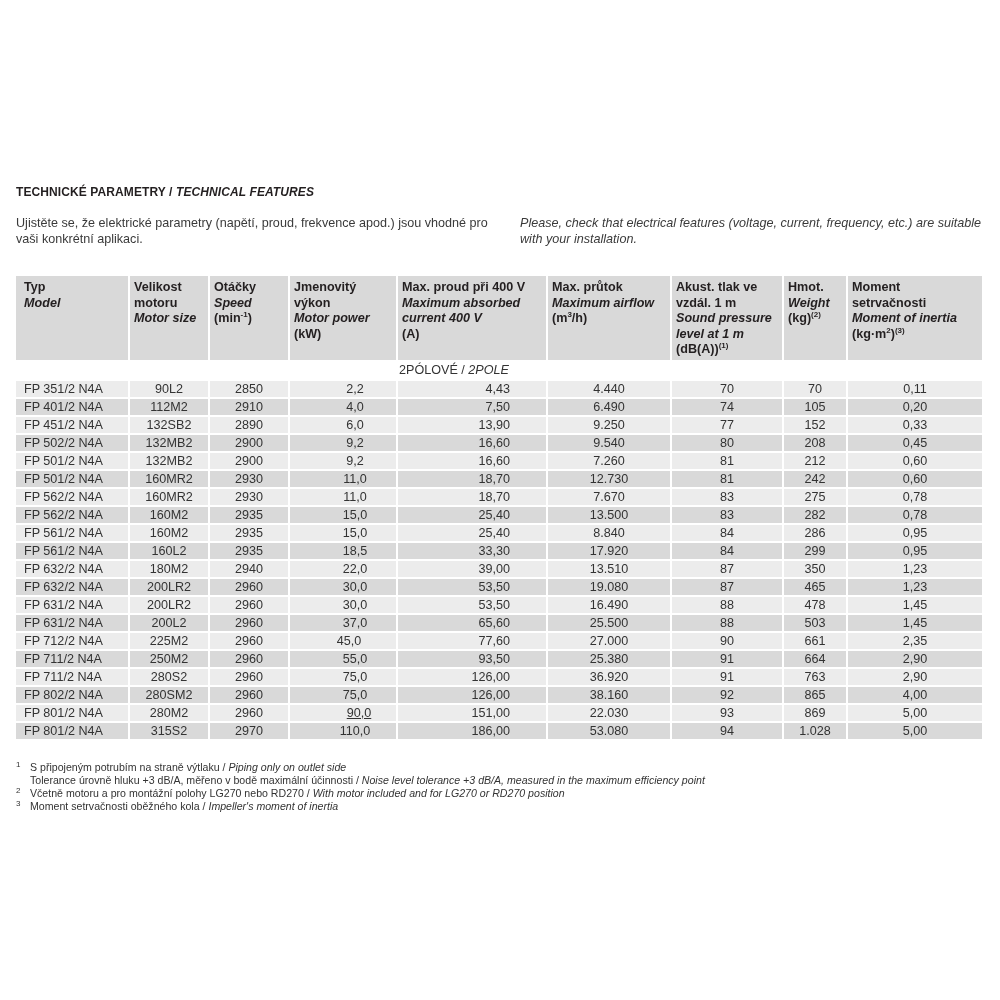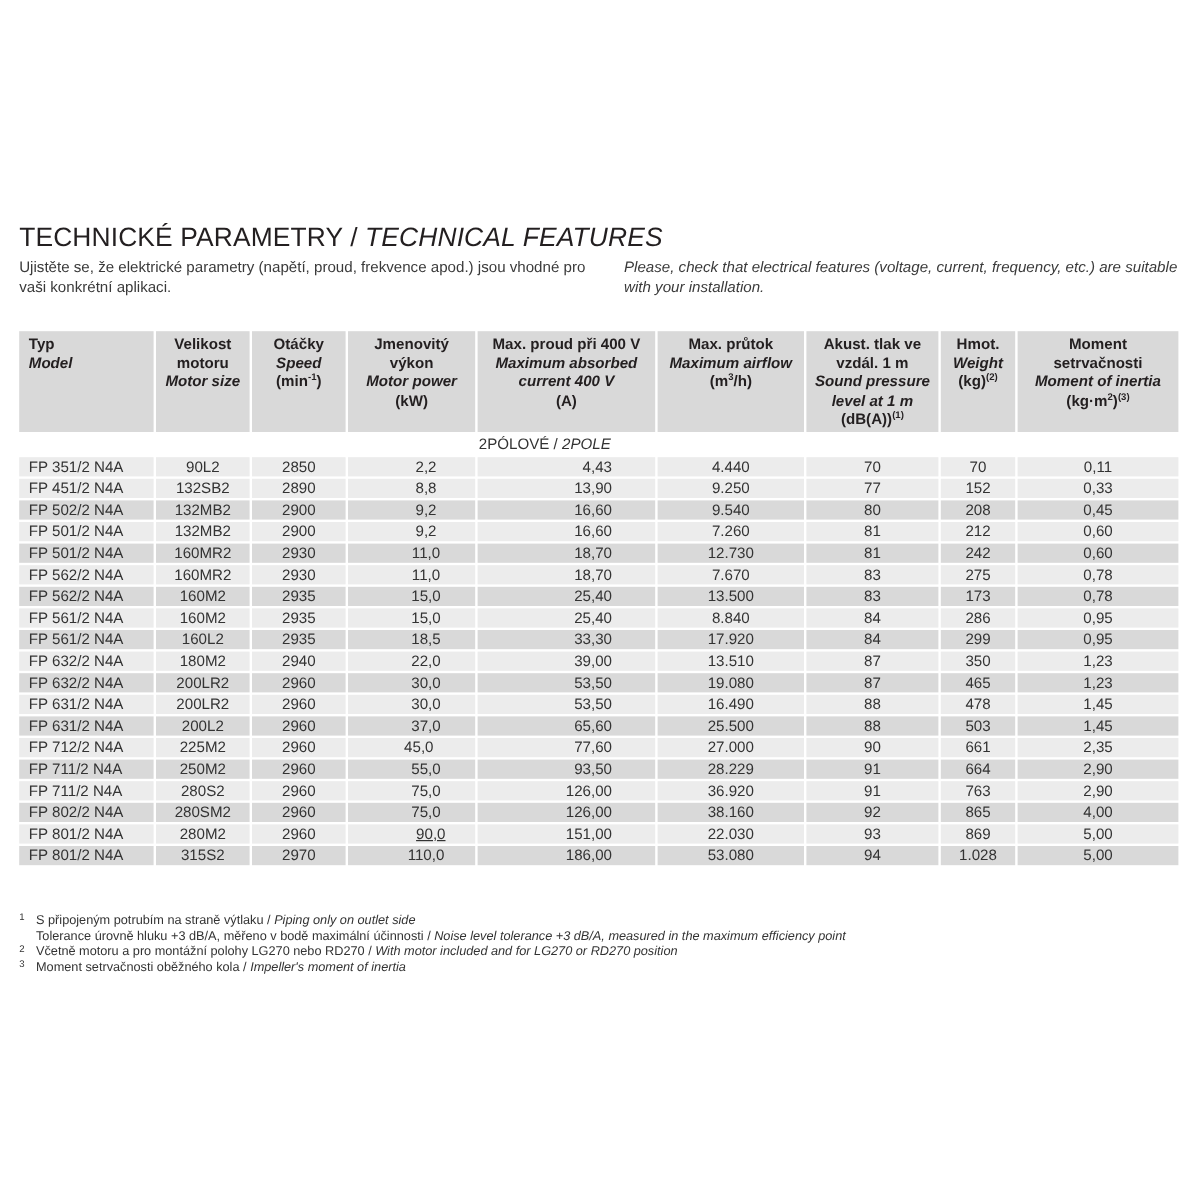--- a/index.html
+++ b/index.html
@@ -1,24 +1,24 @@
 <!DOCTYPE html>
 <html><head>
 <meta charset="utf-8">
 <style>
   html, body { margin: 0; padding: 0; background: #ffffff; }
   body { width: 1000px; height: 1000px; position: relative; overflow: hidden;
          font-family: "Liberation Sans", sans-serif; color: #231f20; }
-  .title { position: absolute; left: 16px; top: 185px; font-size: 22px; font-weight: normal; letter-spacing: 0.1px; }
+  .title { position: absolute; left: 16px; top: 185px; font-size: 12px; font-weight: bold; letter-spacing: 0.1px; }
   .title i { font-style: italic; }
   .intro { position: absolute; top: 215px; font-size: 12.6px; line-height: 16px; color: #3a3a3a; }
   .intro.cz { left: 16px; width: 480px; }
   .intro.en { left: 520px; width: 470px; font-style: italic; }
   table { position: absolute; left: 14px; top: 274px; border-collapse: separate; border-spacing: 2px; table-layout: fixed; width: 970px; }
-  th { background: #d9d9d9; font-size: 12.6px; font-weight: bold; vertical-align: top; text-align: center; padding: 4px 4px 2px 4px; line-height: 15.5px; height: 76px; color: #231f20; }
+  th { background: #d9d9d9; font-size: 12.6px; font-weight: bold; vertical-align: top; text-align: left; padding: 4px 4px 2px 4px; line-height: 15.5px; height: 76px; color: #231f20; }
   th.left { text-align: left; padding-left: 8px; }
   th .it { font-style: italic; display: block; }
   th .line { display: block; }
   th sup { font-size: 8px; vertical-align: 5px; line-height: 0; }
   td { font-size: 12.6px; height: 16px; line-height: 16px; padding: 0 4px; color: #333333; }
   tr.odd td { background: #ececec; }
   tr.even td { background: #d9d9d9; }
   td.c { text-align: center; }
   td.l { text-align: left; padding-left: 8px; }
   td.r { text-align: right; padding-right: 36px; }
@@ -119,25 +119,36 @@
         <td class="l">FP 351/2 N4A</td>
         <td class="c">90L2</td>
         <td class="c">2850</td>
         <td class="c" style="padding-left: 28px;">2,2</td>
         <td class="r">4,43</td>
         <td class="c">4.440</td>
         <td class="c">70</td>
         <td class="c">70</td>
         <td class="c">0,11</td>
       </tr>
+      <tr class="even">
+        <td class="l">FP 401/2 N4A</td>
+        <td class="c">112M2</td>
+        <td class="c">2910</td>
+        <td class="c" style="padding-left: 28px;">4,0</td>
+        <td class="r">7,50</td>
+        <td class="c">6.490</td>
+        <td class="c">74</td>
+        <td class="c">105</td>
+        <td class="c">0,20</td>
+      </tr>
       <tr class="odd">
         <td class="l">FP 451/2 N4A</td>
         <td class="c">132SB2</td>
         <td class="c">2890</td>
-        <td class="c" style="padding-left: 28px;">8,8</td>
+        <td class="c" style="padding-left: 28px;">6,0</td>
         <td class="r">13,90</td>
         <td class="c">9.250</td>
         <td class="c">77</td>
         <td class="c">152</td>
         <td class="c">0,33</td>
       </tr>
       <tr class="even">
         <td class="l">FP 502/2 N4A</td>
         <td class="c">132MB2</td>
         <td class="c">2900</td>
@@ -182,21 +193,21 @@
         <td class="c">0,78</td>
       </tr>
       <tr class="even">
         <td class="l">FP 562/2 N4A</td>
         <td class="c">160M2</td>
         <td class="c">2935</td>
         <td class="c" style="padding-left: 28px;">15,0</td>
         <td class="r">25,40</td>
         <td class="c">13.500</td>
         <td class="c">83</td>
-        <td class="c">173</td>
+        <td class="c">282</td>
         <td class="c">0,78</td>
       </tr>
       <tr class="odd">
         <td class="l">FP 561/2 N4A</td>
         <td class="c">160M2</td>
         <td class="c">2935</td>
         <td class="c" style="padding-left: 28px;">15,0</td>
         <td class="r">25,40</td>
         <td class="c">8.840</td>
         <td class="c">84</td>
@@ -268,21 +279,21 @@
         <td class="c">90</td>
         <td class="c">661</td>
         <td class="c">2,35</td>
       </tr>
       <tr class="even">
         <td class="l">FP 711/2 N4A</td>
         <td class="c">250M2</td>
         <td class="c">2960</td>
         <td class="c" style="padding-left: 28px;">55,0</td>
         <td class="r">93,50</td>
-        <td class="c">28.229</td>
+        <td class="c">25.380</td>
         <td class="c">91</td>
         <td class="c">664</td>
         <td class="c">2,90</td>
       </tr>
       <tr class="odd">
         <td class="l">FP 711/2 N4A</td>
         <td class="c">280S2</td>
         <td class="c">2960</td>
         <td class="c" style="padding-left: 28px;">75,0</td>
         <td class="r">126,00</td>

